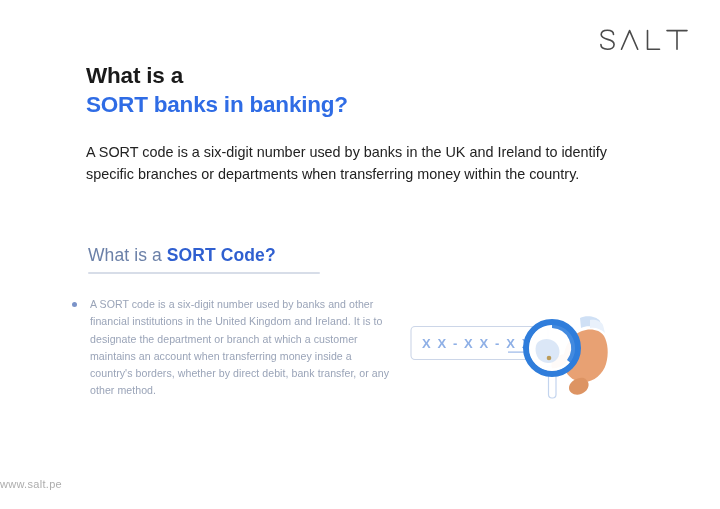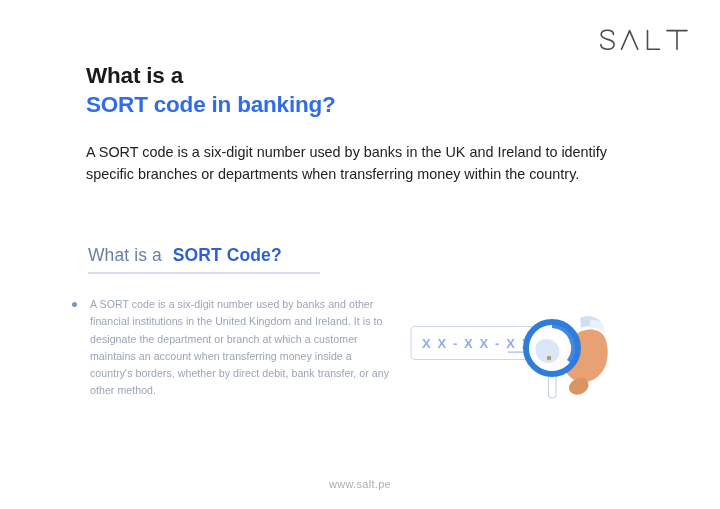--- a/index.html
+++ b/index.html
@@ -75,21 +75,20 @@
   .section-heading .sh-text {
     font-size: 17.5px;
     font-weight: 400;
     color: #6b80a8;
     letter-spacing: 0.1px;
     white-space: nowrap;
   }
   .section-heading .sh-strong {
     font-weight: 700;
     color: #2f5fd0;
-    margin-left: 6px;
   }
   .section-rule {
     position: absolute;
     left: 88px;
     top: 272px;
     width: 232px;
     height: 2px;
     background: #d7dde8;
     border-radius: 1px;
   }
@@ -130,21 +129,21 @@
     height: 112px;
   }
   .illustration svg { display: block; }
 
   
   .footer-url {
     position: absolute;
     left: 0;
     right: 0;
     top: 478px;
-    text-align: center;
+    text-align: left;
     font-size: 11px;
     color: #adadad;
     letter-spacing: 0.3px;
   }
 </style>
 </head>
 <body>
 
 <div class="slide">
 
@@ -160,21 +159,21 @@
 
         <path d="M51.5 2.6 L51.5 21.2 L63.5 21.2"></path>
 
         <path d="M71.0 2.6 L91.0 2.6 M81.0 2.6 L81.0 21.2"></path>
       </g>
     </svg>
   </div>
 
   <div class="title-block">
     <div class="title-line">What is a</div>
-    <div class="title-line accent">SORT code in banking?</div>
+    <div class="title-line accent">SORT banks in banking?</div>
   </div>
 
   <div class="lead">A SORT code is a six-digit number used by banks in the UK and Ireland to identify specific branches or departments when transferring money within the country.</div>
 
   <div class="section-heading">
     <span class="sh-text"><span>What is a </span><span class="sh-strong">SORT Code?</span></span>
   </div>
   <div class="section-rule"></div>
 
   <div class="bullet-row">

